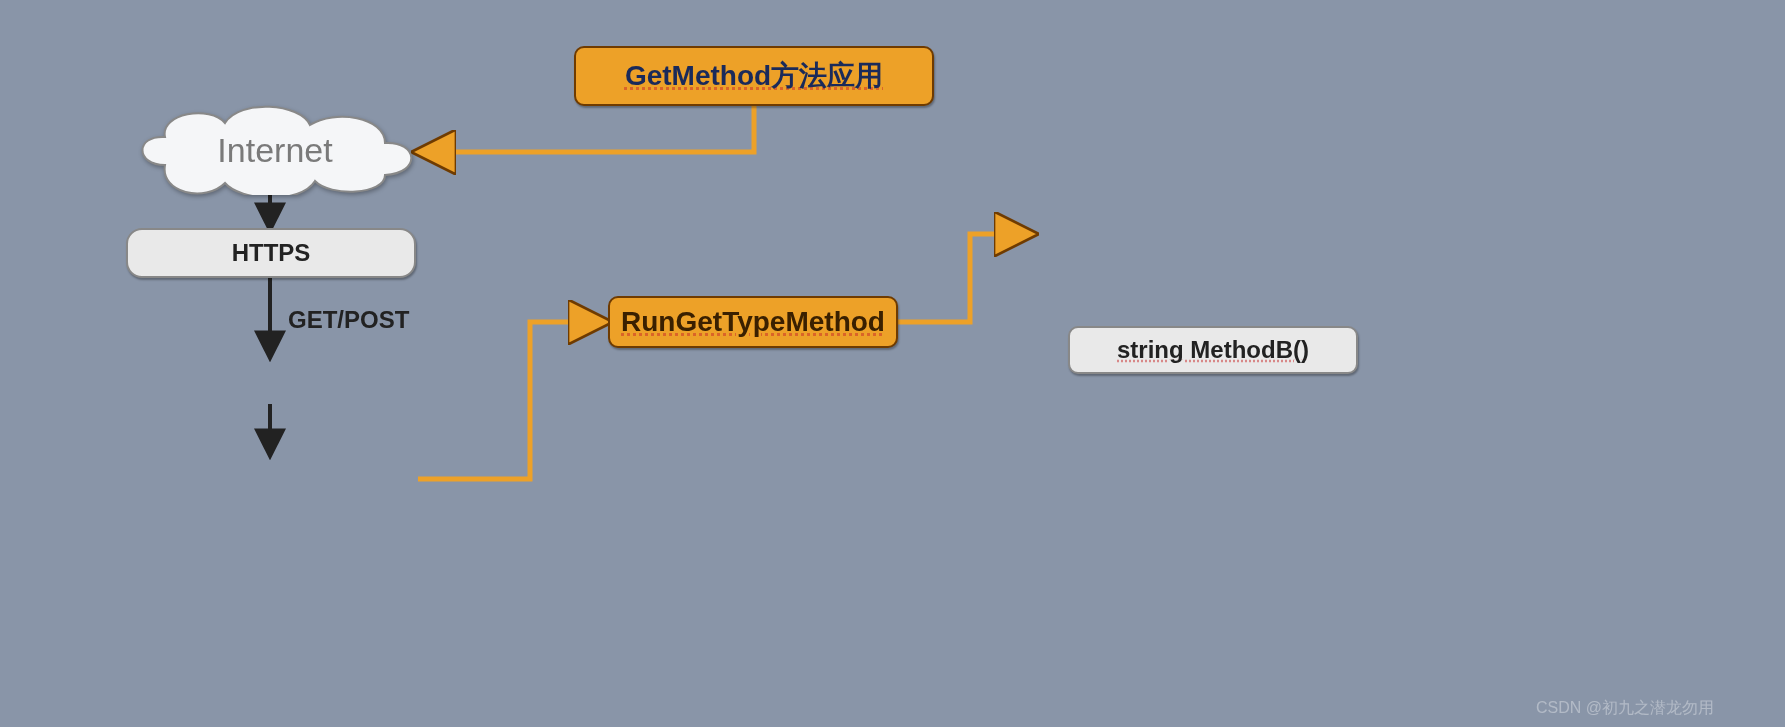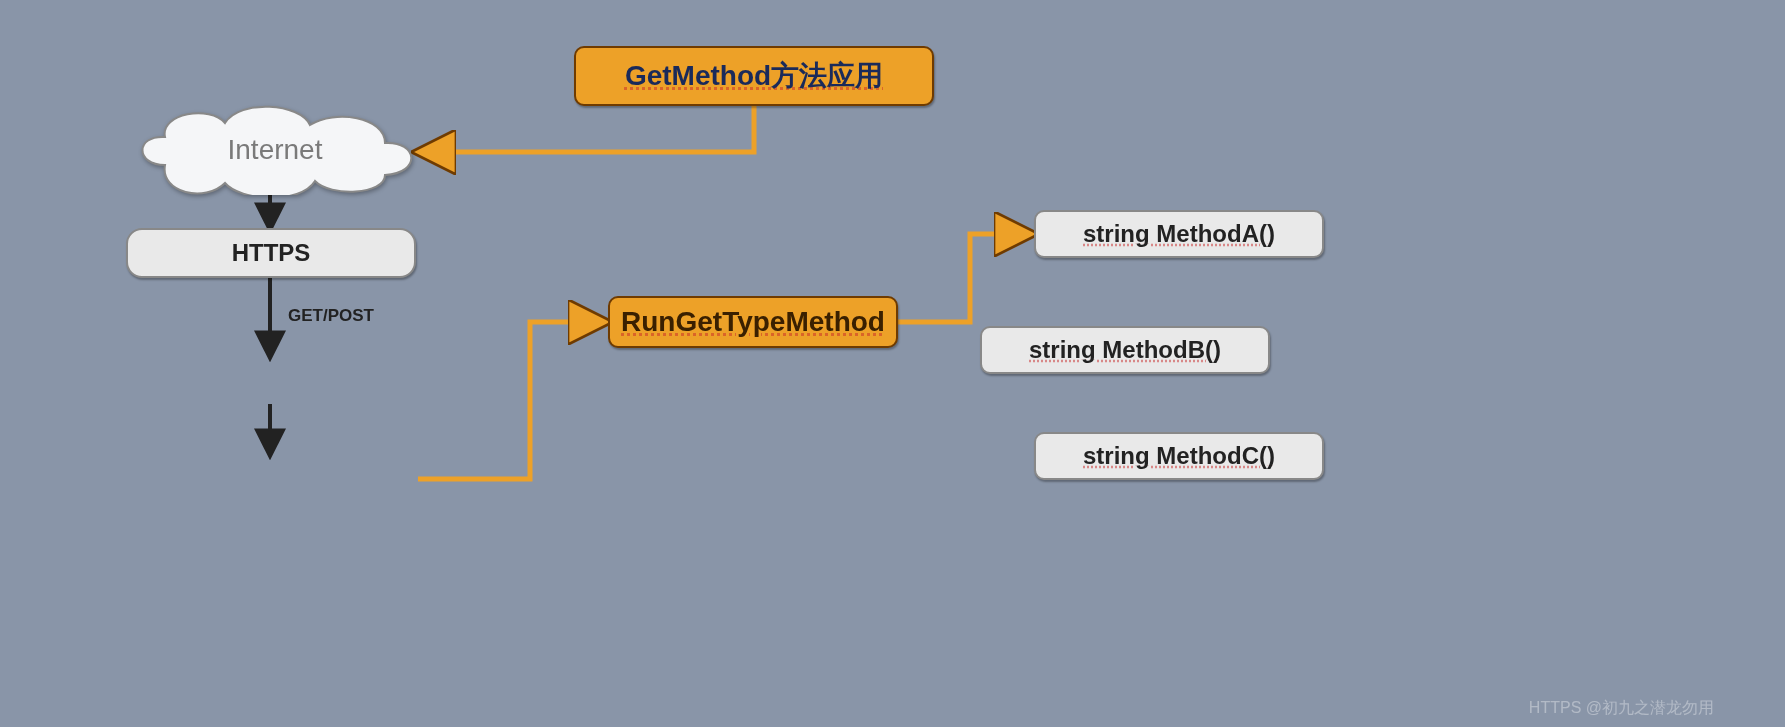--- a/index.html
+++ b/index.html
@@ -52,39 +52,39 @@
     font-size: 24px;
     color: #222;
   }
   .underline-label {
     text-decoration: underline;
     text-decoration-color: rgba(200,40,40,0.5);
     text-decoration-style: dotted;
   }
   .cloud {
     position: absolute;
-    font-size: 28px;
+    font-size: 34px;
     color: #7a7a7a;
     display: flex;
     align-items: center;
     justify-content: center;
     filter: drop-shadow(1px 2px 2px rgba(0,0,0,0.3));
   }
   .cloud svg { position: absolute; top:0; left:0; }
   .cloud span { position: relative; z-index: 2; }
   svg.connectors {
     position: absolute;
     top: 0; left: 0;
     width: 1785px;
     height: 727px;
     pointer-events: none;
   }
   .edge-label {
     position: absolute;
-    font-size: 17px;
+    font-size: 24px;
     color: #222;
     font-weight: bold;
   }
   .watermark {
     position: absolute;
     right: 14px;
     bottom: 8px;
     color: rgba(255,255,255,0.35);
     font-size: 16px;
   }
@@ -133,26 +133,20 @@
   </div>
 
   <span class="edge-label" style="left:288px; top:306px;">GET/POST</span>
 
 
 
   <div class="box orange-box mid-box" style="left:608px; top:296px; width:290px; height:52px;">
     <span>RunGetTypeMethod</span>
   </div>
 
-  <div class="box grey-box grey-label underline-label" style="left:1034px; top:210px; width:290px; height:48px;">
-    <span>string MethodA()</span>
-  </div>
 
-  <div class="box grey-box grey-label underline-label" style="left:980px; top:326px; width:290px; height:48px;justify-content:center;">
+  <div class="box grey-box grey-label underline-label" style="left:1068px; top:326px; width:290px; height:48px;justify-content:center;">
     <span>string MethodB()</span>
   </div>
 
-  <div class="box grey-box grey-label underline-label" style="left:1034px; top:432px; width:290px; height:48px;">
-    <span>string MethodC()</span>
-  </div>
 
-  <div class="watermark">HTTPS @初九之潜龙勿用</div>
+  <div class="watermark">CSDN @初九之潜龙勿用</div>
 </div>
 
 </body></html>

